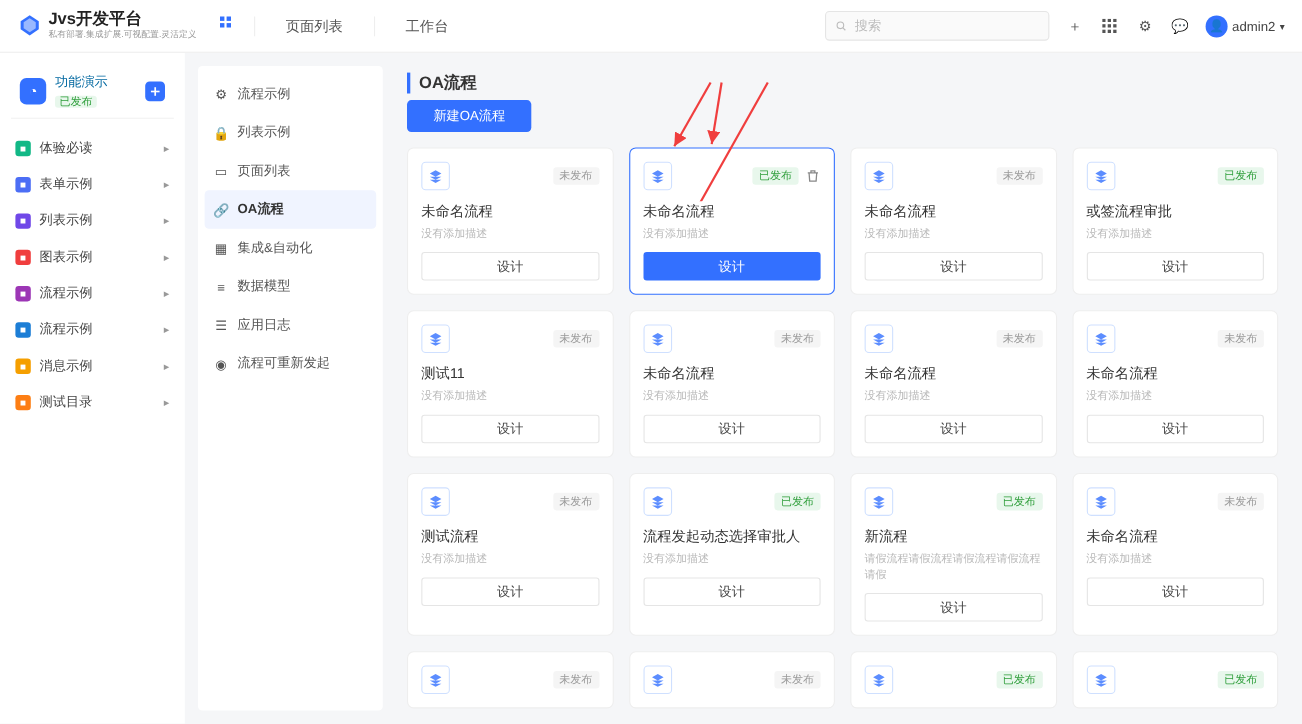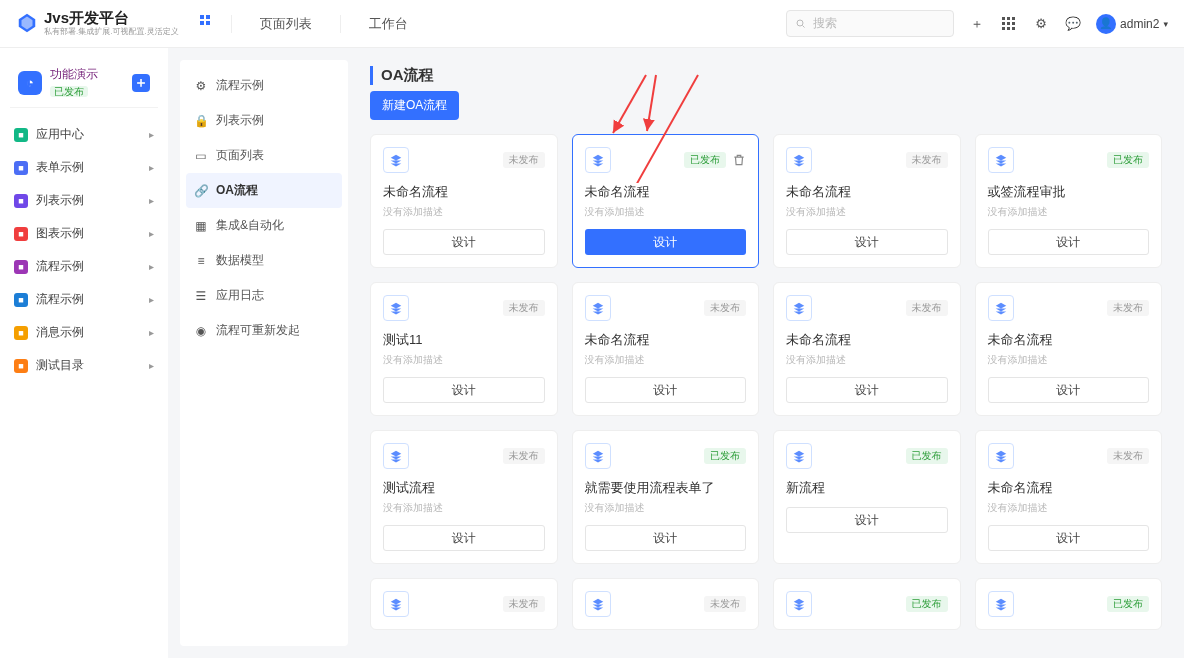--- a/index.html
+++ b/index.html
@@ -9,46 +9,46 @@
 .topbar { height: 48px; background: #fff; display: flex; align-items: center; padding: 0 16px; border-bottom: 1px solid #eee; position: relative; }
 .logo { display: flex; align-items: center; gap: 6px; }
 .logo svg { width: 22px; height: 22px; }
 .logo-text { font-size: 15px; font-weight: 700; color: #222; }
 .logo-sub { font-size: 8px; color: #999; margin-top:1px; }
 .logo-col{display:flex;flex-direction:column;line-height:1.1;}
 .nav-divider{width:1px;height:18px;background:#eee;margin:0 16px;}
 .nav-item{font-size:13px;color:#555;margin:0 12px;cursor:pointer;}
 .nav-apps-icon{color:#3370ff;margin-left:20px;}
 .topbar-right{margin-left:auto;display:flex;align-items:center;gap:14px;}
-.search{border:1px solid #e5e5e5;border-radius:4px;padding:4px 8px;width:168px;color:#bbb;display:flex;align-items:center;gap:6px;font-size:12px;background:#fafafa;}
+.search{border:1px solid #e5e5e5;border-radius:4px;padding:4px 8px;width:204px;color:#bbb;display:flex;align-items:center;gap:6px;font-size:12px;background:#fafafa;}
 .top-icon{width:18px;height:18px;color:#555;cursor:pointer;display:flex;align-items:center;justify-content:center;}
 .user{display:flex;align-items:center;gap:4px;font-size:12px;color:#444;}
 .avatar{width:20px;height:20px;border-radius:50%;background:#3370ff;color:#fff;display:flex;align-items:center;justify-content:center;font-size:11px;}
 
 
 .shell{display:flex;min-height:calc(100vh - 48px);}
 
 .leftbar{width:168px;background:#fff;padding:10px 0;}
 .left-top{background:#fff;margin:0 10px 10px;padding:8px 8px;display:flex;align-items:center;gap:8px;border-bottom:1px solid #f2f2f2;}
 .left-top .bigicon{width:24px;height:24px;border-radius:6px;background:#3370ff;color:#fff;display:flex;align-items:center;justify-content:center;}
-.left-top .ttl{font-size:12px;color:#701a75;}
+.left-top .ttl{font-size:12px;color:#0369a1;}
 .left-top .tag{font-size:10px;color:#2e9e3a;background:#e8f7ec;border-radius:3px;padding:0 4px;margin-top:3px;}
 .left-top .plus{width:18px;height:18px;border-radius:4px;background:#3370ff;color:#fff;display:flex;align-items:center;justify-content:center;margin-left:auto;font-size:14px;font-weight:bold;cursor:pointer;}
 .left-item{display:flex;align-items:center;gap:8px;padding:8px 14px;font-size:12px;color:#444;cursor:pointer;}
 .left-item .sq{width:14px;height:14px;border-radius:3px;display:flex;align-items:center;justify-content:center;color:#fff;font-size:9px;}
 .left-item .chev{margin-left:auto;color:#999;font-size:10px;}
 
 .midbar{width:168px;background:#fff;margin:12px 0 12px 12px;border-radius:4px;padding:8px 0;}
 .mid-item{display:flex;align-items:center;gap:8px;padding:9px 14px;font-size:12px;color:#555;cursor:pointer;}
 .mid-item.active{background:#f0f4ff;color:#333;font-weight:600;border-radius:4px;margin:0 6px;padding:9px 8px;}
 
 .main{flex:1;padding:18px 22px 12px 22px;overflow:auto;}
 .page-title{font-size:15px;font-weight:700;border-left:3px solid #3370ff;padding-left:8px;margin-bottom:6px;}
 .page-desc{font-size:11px;color:#999;margin-bottom:10px;}
-.newbtn{background:#3370ff;color:#fff;border-radius:4px;padding:6px 12px;font-size:12px;display:inline-block;cursor:pointer;margin-bottom:14px;}
+.newbtn{background:#3370ff;color:#fff;border-radius:4px;padding:6px 24px;font-size:12px;display:inline-block;cursor:pointer;margin-bottom:14px;}
 
 .cards{display:grid;grid-template-columns:repeat(4,1fr);gap:14px;}
 .card{background:#fff;border:1px solid #eee;border-radius:6px;padding:12px;position:relative;}
 .card.selected{border:1px solid #3370ff;background:#fff;}
 .card-top{display:flex;align-items:center;justify-content:space-between;}
 .card-ico{width:26px;height:26px;border-radius:4px;border:1px solid #cfe0ff;display:flex;align-items:center;justify-content:center;color:#3370ff;}
 .badge{font-size:10px;padding:1px 6px;border-radius:3px;}
 .badge.un{color:#999;background:#f5f5f5;}
 .badge.pub{color:#2e9e3a;background:#e8f7ec;}
 .del-ico{width:14px;height:14px;color:#888;margin-left:6px;cursor:pointer;}
@@ -127,21 +127,21 @@
       <span class="bigicon">◔</span>
       <div>
         <div class="ttl">功能演示</div>
         <span class="tag">已发布</span>
       </div>
       <span class="plus">＋</span>
     </div>
     <div id="left-items">
         <div class="left-item">
           <span class="sq" style="background:#12b886">■</span>
-          <span>应用中心</span>
+          <span>体验必读</span>
           <span class="chev">▸</span>
         </div>
         <div class="left-item">
           <span class="sq" style="background:#4c6ef5">■</span>
           <span>表单示例</span>
           <span class="chev">▸</span>
         </div>
         <div class="left-item">
           <span class="sq" style="background:#7048e8">■</span>
           <span>列表示例</span>
@@ -358,36 +358,37 @@
           <div class="card-top">
             <span class="card-ico">
               <svg width="14" height="14" viewBox="0 0 24 24">
                 <path fill="#3370ff" d="M12 3 3 8l9 5 9-5zM3 13l9 5 9-5M3 18l9 5 9-5" opacity=".8"></path>
               </svg>
             </span>
             <span class="card-badges">
               <span class="badge pub">已发布</span>
             </span>
           </div>
-          <div class="card-title">就需要使用流程表单了</div>
+          <div class="card-title">流程发起动态选择审批人</div>
           <div class="card-desc">没有添加描述</div>
           <div class="card-btn">设计</div>
         </div>
         <div class="card">
           <div class="card-top">
             <span class="card-ico">
               <svg width="14" height="14" viewBox="0 0 24 24">
                 <path fill="#3370ff" d="M12 3 3 8l9 5 9-5zM3 13l9 5 9-5M3 18l9 5 9-5" opacity=".8"></path>
               </svg>
             </span>
             <span class="card-badges">
               <span class="badge pub">已发布</span>
             </span>
           </div>
           <div class="card-title">新流程</div>
+          <div class="card-desc">请假流程请假流程请假流程请假流程请假</div>
           <div class="card-btn">设计</div>
         </div>
         <div class="card">
           <div class="card-top">
             <span class="card-ico">
               <svg width="14" height="14" viewBox="0 0 24 24">
                 <path fill="#3370ff" d="M12 3 3 8l9 5 9-5zM3 13l9 5 9-5M3 18l9 5 9-5" opacity=".8"></path>
               </svg>
             </span>
             <span class="card-badges">

